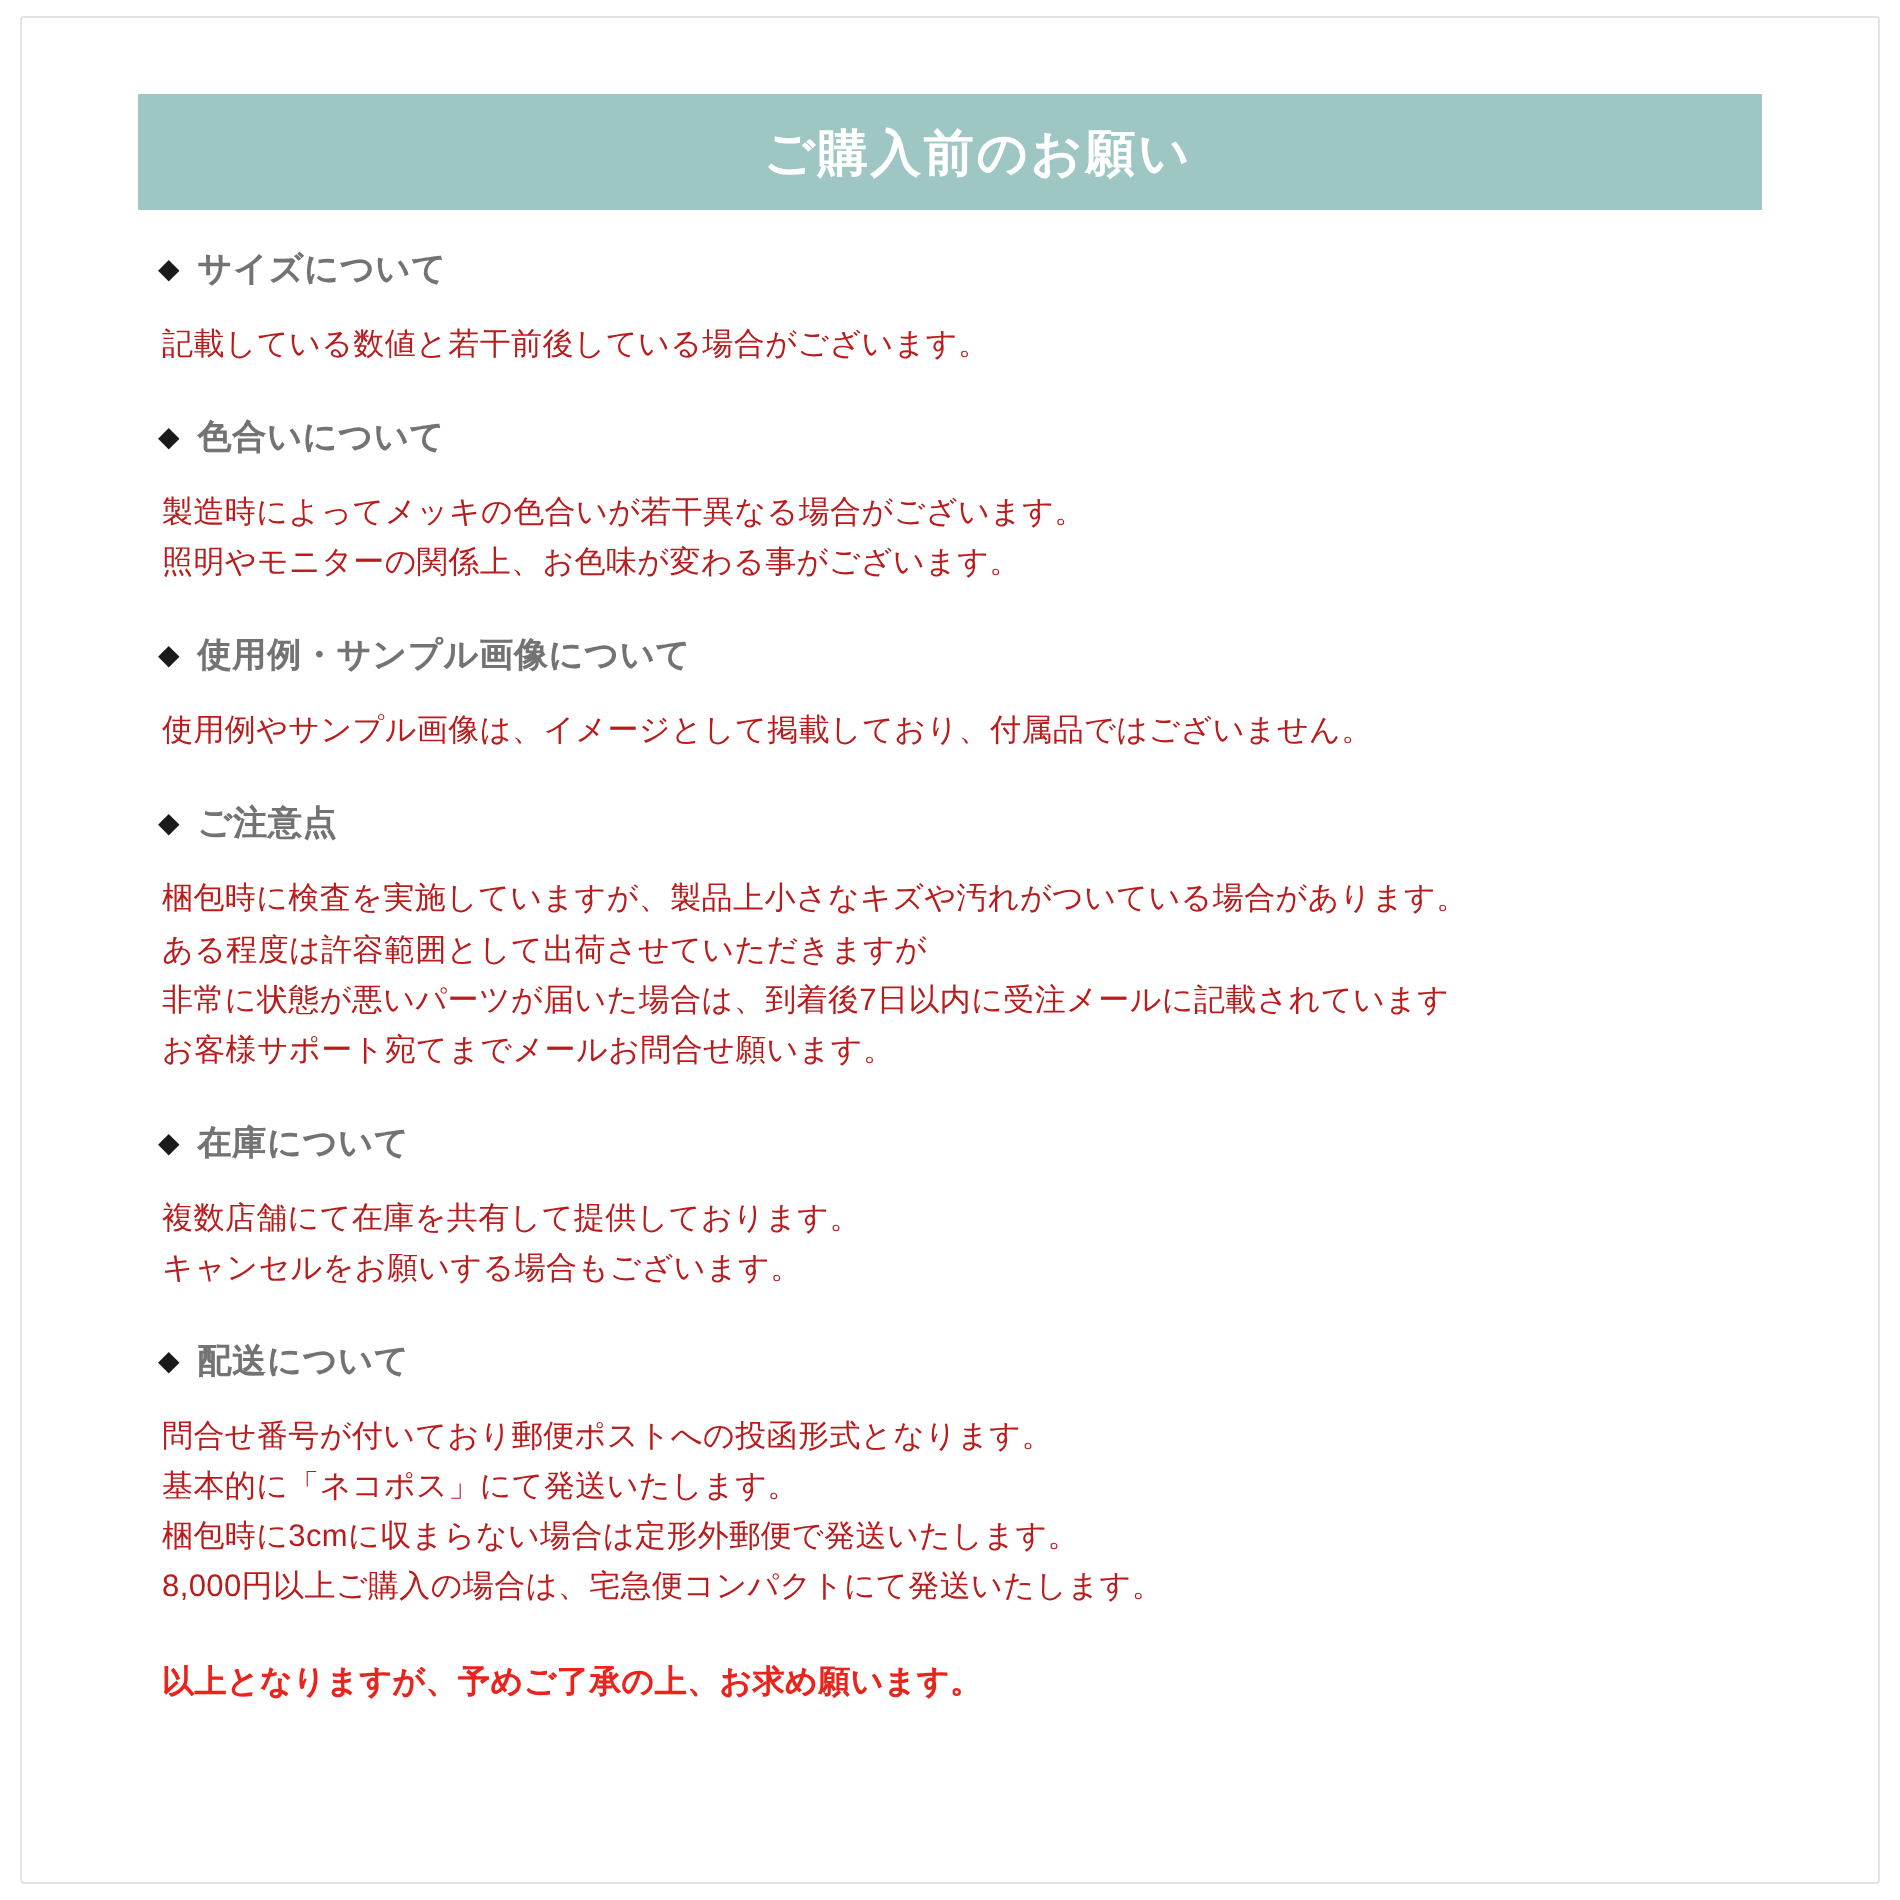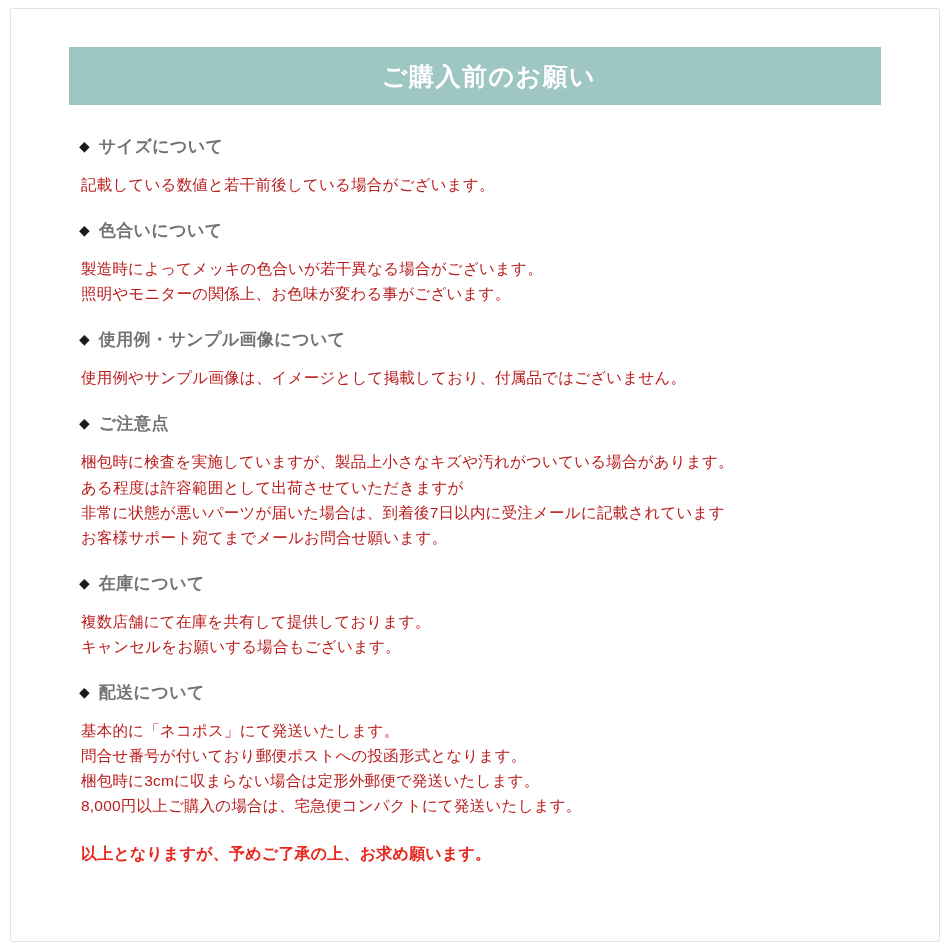--- a/index.html
+++ b/index.html
@@ -33,21 +33,21 @@
     overflow: hidden;
   }
   .banner {
     box-sizing: border-box;
     width: 100%;
     height: 58px;
     background: #9ec6c2;
     display: flex;
     align-items: center;
     justify-content: center;
-    margin-bottom: 30px;
+    margin-bottom: 18px;
     padding-left: 28px;
   }
   .banner-title {
     color: #ffffff;
     font-size: 25px;
     font-weight: bold;
     letter-spacing: 1.5px;
   }
   .section {
     margin-bottom: 6px;
@@ -157,22 +157,22 @@
         <div class="body-line">キャンセルをお願いする場合もございます。</div>
       </div>
     </div>
 
     <div class="section">
       <div class="section-heading">
         <span class="diamond">◆</span>
         <span class="section-title">配送について</span>
       </div>
       <div class="body-lines">
+        <div class="body-line">問合せ番号が付いており郵便ポストへの投函形式となります。</div>
         <div class="body-line">基本的に「ネコポス」にて発送いたします。</div>
-        <div class="body-line">問合せ番号が付いており郵便ポストへの投函形式となります。</div>
         <div class="body-line">梱包時に3cmに収まらない場合は定形外郵便で発送いたします。</div>
         <div class="body-line">8,000円以上ご購入の場合は、宅急便コンパクトにて発送いたします。</div>
       </div>
     </div>
 
     <div class="footer-note">
       <div class="footer-line">以上となりますが、予めご了承の上、お求め願います。</div>
 
     </div>
 

